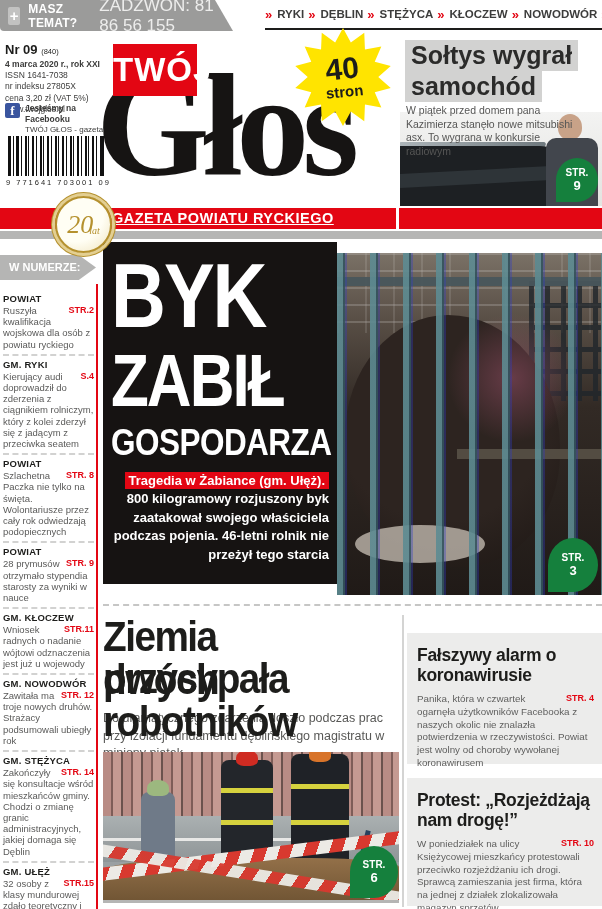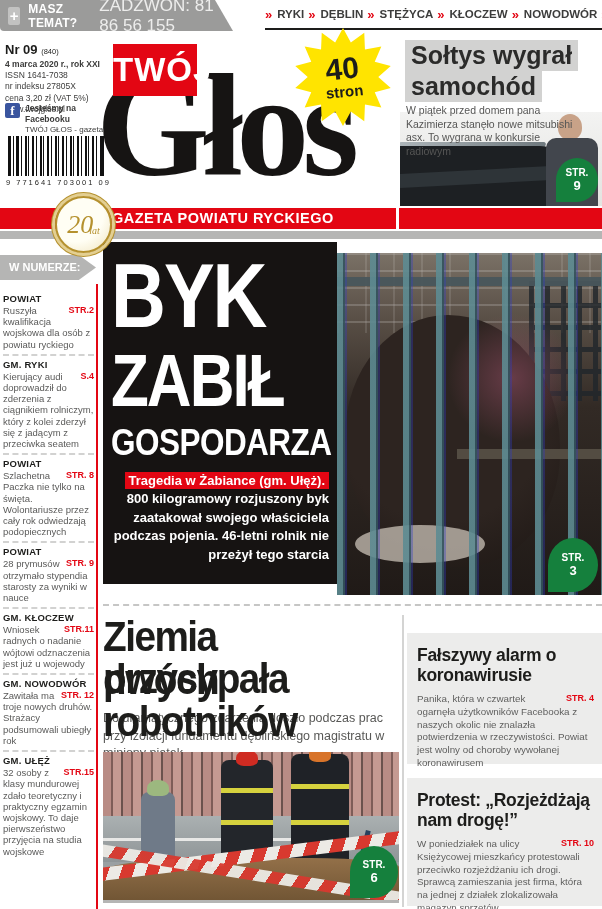--- a/index.html
+++ b/index.html
@@ -77,21 +77,21 @@
     display:flex; flex-direction:column; align-items:center; justify-content:center;
     font-weight:bold; z-index:8; }
   .pagebadge .b1 { font-size:10px; line-height:1.15; }
   .pagebadge .b2 { font-size:13px; line-height:1.05; }
   .badge-str9 { left:556px; top:158px; width:42px; height:44px; }
   .badge-str3 { left:548px; top:538px; width:50px; height:54px; }
   .badge-str6 { left:350px; top:846px; width:48px; height:52px; }
 
   .red-band { left:0; top:208px; width:602px; height:21px; background:#e30613; z-index:4; }
   .red-band .tagline { position:absolute; left:112px; top:2px; color:#fff; font-weight:bold;
-    font-size:14.5px; letter-spacing:.5px; }
+    font-size:14.5px; letter-spacing:.5px;text-decoration:underline; }
   .red-band .gap { position:absolute; left:396px; top:0; width:3px; height:21px; background:#fff; }
   .grey-band { left:0; top:231px; width:602px; height:8px; background:#b5b5b4; z-index:4; }
 
   .gold-badge { left:55px; top:196px; width:57px; height:57px; border-radius:50%; z-index:9;
     background:radial-gradient(circle at 35% 30%, #fffef4 55%, #efe3bd 100%);
     border:2px solid #b5912e; box-shadow:0 0 0 3px #e3cf92, 0 0 0 4px #b5912e;
     display:flex; align-items:center; justify-content:center; }
   .gold-badge .g20 { font-family:"Liberation Serif",serif; font-style:italic; font-size:26px;
     color:#b5912e; line-height:1; }
   .gold-badge .glat { font-family:"Liberation Serif",serif; font-style:italic; font-size:10px;
@@ -282,20 +282,24 @@
     </div>
     <div class="s-item">
       <div class="s-sec">GM. KŁOCZEW</div>
       <div class="s-txt"><span class="s-page">STR.11</span><span>Wniosek radnych o nadanie wójtowi odznaczenia jest już u wojewody</span></div>
     </div>
     <div class="s-item">
       <div class="s-sec">GM. NOWODWÓR</div>
       <div class="s-txt"><span class="s-page">STR. 12</span><span>Zawitała ma troje nowych druhów. Strażacy podsumowali ubiegły rok</span></div>
     </div>
     <div class="s-item">
+      <div class="s-sec">GM. STĘŻYCA</div>
+      <div class="s-txt"><span class="s-page">STR. 14</span><span>Zakończyły się konsultacje wśród mieszkańców gminy. Chodzi o zmianę granic administracyjnych, jakiej domaga się Dęblin</span></div>
+    </div>
+    <div class="s-item">
       <div class="s-sec">GM. UŁĘŻ</div>
       <div class="s-txt"><span class="s-page">STR.15</span><span>32 osoby z klasy mundurowej zdało teoretyczny i praktyczny egzamin wojskowy. To daje pierwszeństwo przyjęcia na studia wojskowe</span></div>
     </div>
   </div>
 
   <div class="abs mainstory">
     <div class="h-byk">BYK</div>
     <div class="h-zabil">ZABIŁ</div>
     <div class="h-gosp">GOSPODARZA</div>
     <div class="m-lede">

